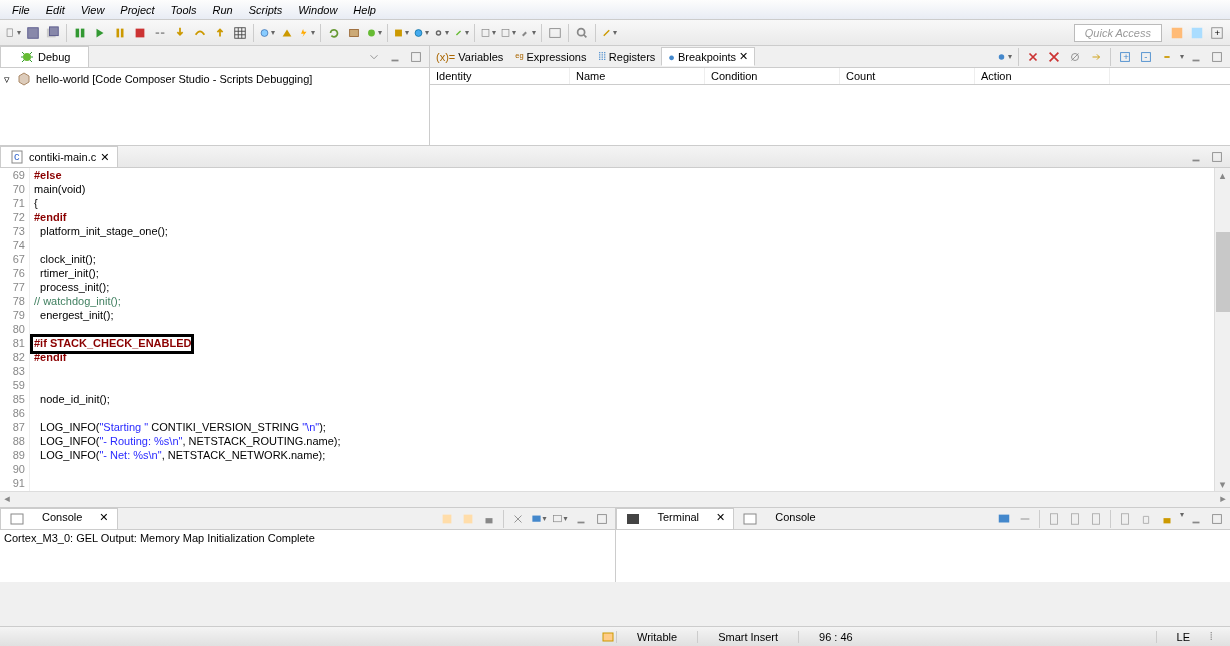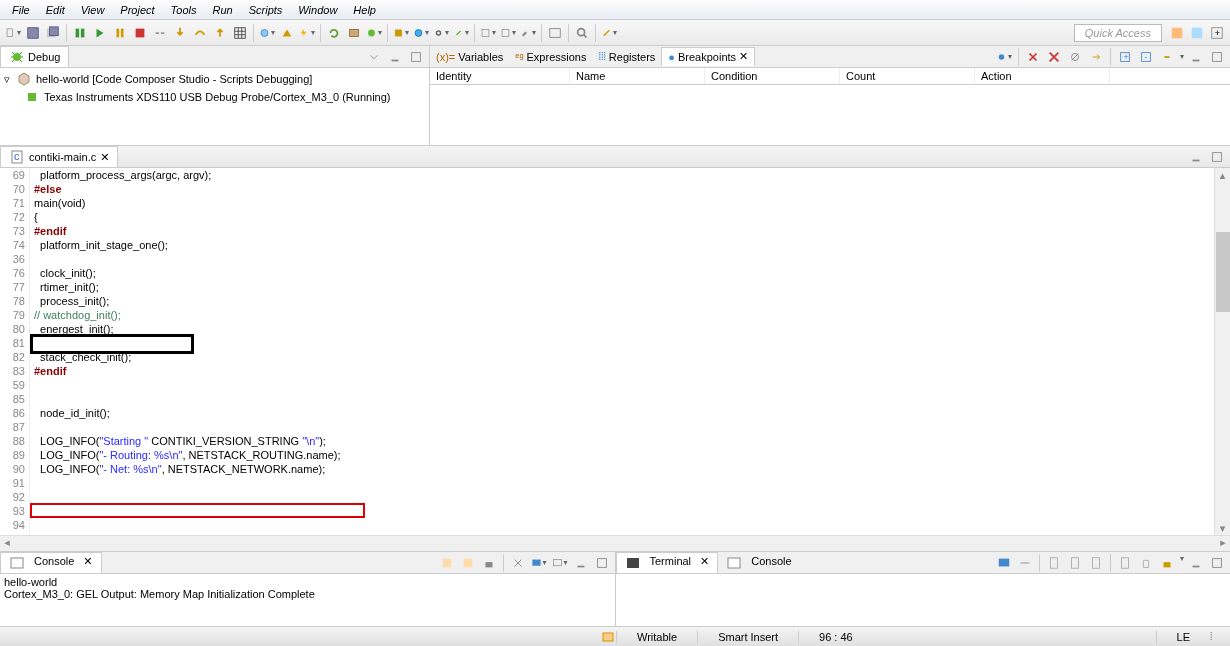--- a/index.html
+++ b/index.html
@@ -9,21 +9,21 @@
 .toolbar { background: linear-gradient(#f8f8f8,#eaeaea); height: 26px; display: flex; align-items: center; padding: 0 4px; border-bottom: 1px solid #ccc; gap: 2px; }
 .tb-ico { width: 18px; height: 18px; border: 1px solid transparent; display: inline-flex; align-items: center; justify-content: center; cursor: pointer; }
 .tb-ico svg { width: 14px; height: 14px; }
 .tb-sep { width: 1px; height: 18px; background: #ccc; margin: 0 2px; }
 .tb-spacer { flex: 1; }
 .quick-access { border: 1px solid #bbb; background: #fff; padding: 2px 10px; color: #999; font-style: italic; margin-right: 4px; }
 .main-split { flex: 1; display: flex; flex-direction: column; overflow: hidden; }
 .top-row { display: flex; height: 100px; border-bottom: 1px solid #ccc; }
 .debug-panel { width: 550px; display: flex; flex-direction: column; border-right: 1px solid #ccc; background: #fff; }
 .view-tabbar { height: 22px; background: #f0f0f0; display: flex; align-items: center; border-bottom: 1px solid #ccc; }
-.view-tab { background: #fff; border: 1px solid #ccc; border-bottom: none; padding: 2px 8px; display: flex; align-items: center; gap: 3px; }
+.view-tab { background: #fff; border: 1px solid #ccc; border-bottom: none; padding: 2px 18px; display: flex; align-items: center; gap: 3px; }
 .view-tools { margin-left: auto; display: flex; gap: 3px; padding-right: 4px; }
 .debug-tree { padding: 2px 4px; font-size: 11px; }
 .debug-tree .row { display: flex; align-items: center; gap: 4px; padding: 1px 0; }
 .triangle { width: 8px; display:inline-block; }
 .bp-panel { flex: 1; display: flex; flex-direction: column; background: #fff; }
 .bp-tabbar { height: 22px; background: #f0f0f0; display: flex; align-items: center; border-bottom: 1px solid #ccc; }
 .bp-tab { padding: 2px 6px; display: flex; align-items: center; gap: 3px; cursor: pointer; }
 .bp-tab.active { background: #fff; border: 1px solid #ccc; border-bottom: 1px solid #fff; }
 .bp-tools { margin-left: auto; display:flex; gap:3px; padding-right:4px; align-items:center; }
 .bp-headers { display: flex; border-bottom: 1px solid #ccc; background: #fff; }
@@ -38,25 +38,25 @@
 .code-line { height:14px; white-space: pre; padding-left: 4px; }
 .kw-pp { color: #8b0000; font-weight: bold; }
 .str { color: #2a2aff; }
 .comment { color: #3f7f5f; text-align: right; }
 .box-black { border: 3px solid #000; position: absolute; }
 .box-red { border: 2px solid #d00; position: absolute; }
 .bottom-row { height: 75px; display: flex; border-top: 1px solid #ccc; }
 .console-pane, .terminal-pane { flex:1; background:#fff; display:flex; flex-direction:column; }
 .console-pane { border-right:1px solid #ccc; }
 .pane-tabbar { height:22px; background:#f0f0f0; display:flex; align-items:center; border-bottom:1px solid #ccc; }
-.pane-tab { background:#fff; border:1px solid #ccc; border-bottom:none; padding:2px 8px; display:flex; gap:9px; }
+.pane-tab { background:#fff; border:1px solid #ccc; border-bottom:none; padding:2px 8px; display:flex; gap:17px; }
 .pane-tab.inactive { background:transparent; border:none; }
 .pane-tools { margin-left:auto; display:flex; gap:3px; padding-right:4px; }
 .console-body { padding: 2px 4px; font-family: Consolas, monospace; font-size:11px; overflow:hidden; }
-.statusbar { height: 20px; background: linear-gradient(#f4f4f4,#e0e0e0); display:flex; align-items:center; border-top:1px solid #ccc; }
+.statusbar { height: 20px; background: linear-gradient(#f4f4f4,#e0e0e0); display:flex; align-items:center; border-top:1px solid #ccc;margin-top:44px; }
 .statusbar .cell { padding: 0 20px; border-left:1px solid #ccc; }
 .min-icon { width:16px;height:16px; }
 .ed-scroll { width:16px; background:#f0f0f0; border-left:1px solid #ddd; display:flex; flex-direction:column; }
 .ed-scroll .thumb { background:#c8c8c8; width:14px; margin:0 1px; }
 .dd { font-size:8px; color:#666; margin-left:1px; }
 </style>
 </head>
 <body>
 
 <div class="menubar">
@@ -286,26 +286,20 @@
             </span>
         </div>
       </div>
       <div class="debug-tree">
         <div class="row">
             <span class="triangle">▿</span>
             <svg class="min-icon" viewBox="0 0 16 16">
               <path d="M8 2l5 3v6l-5 3-5-3V5z" fill="#dcb" stroke="#a86"></path>
             </svg>
             <span>hello-world [Code Composer Studio - Scripts Debugging]</span>
-          </div>
-        <div class="row" style="padding-left:20px">
-            <svg class="min-icon" viewBox="0 0 16 16">
-              <rect x="4" y="4" width="8" height="8" fill="#6b3"></rect>
-            </svg>
-            <span>Texas Instruments XDS110 USB Debug Probe/Cortex_M3_0 (Running)</span>
           </div>
       </div>
     </div>
     <div class="bp-panel">
       <div class="bp-tabbar">
         <div class="bp-tab">
             <span style="color:#a60">(x)=</span>
             <span>Variables</span>
           </div>
         <div class="bp-tab">
@@ -417,21 +411,21 @@
   </div>
 
   <div class="editor-area">
     <div class="gutter" id="gutter">
         <div>69</div>
         <div>70</div>
         <div>71</div>
         <div>72</div>
         <div>73</div>
         <div>74</div>
-        <div>36</div>
+        <div>67</div>
         <div>76</div>
         <div>77</div>
         <div>78</div>
         <div>79</div>
         <div>80</div>
         <div>81</div>
         <div>82</div>
         <div>83</div>
         <div>59</div>
         <div>85</div>
@@ -442,34 +436,33 @@
         <div>90</div>
         <div>91</div>
         <div>92</div>
         <div>93</div>
         <div>94</div>
         <div>95</div>
       </div>
     <div class="code" id="code">
       <div class="box-black" style="left:0px; top:166px; width:164px; height:20px;"></div>
       <div class="box-red" style="left:0px; top:335px; width:335px; height:15px;"></div>
-    <div class="code-line">  platform_process_args(argc, argv);</div>
         <div class="code-line"><span class="kw-pp">#else</span></div>
         <div class="code-line">main(void)</div>
         <div class="code-line">{</div>
         <div class="code-line"><span class="kw-pp">#endif</span></div>
         <div class="code-line">  platform_init_stage_one();</div>
         <div class="code-line"></div>
         <div class="code-line">  clock_init();</div>
         <div class="code-line">  rtimer_init();</div>
         <div class="code-line">  process_init();</div>
         <div class="code-line"><span class="comment">// watchdog_init();</span></div>
         <div class="code-line">  energest_init();</div>
         <div class="code-line"></div>
-        <div class="code-line">  stack_check_init();</div>
+        <div class="code-line"><span class="kw-pp">#if STACK_CHECK_ENABLED</span></div>
         <div class="code-line"><span class="kw-pp">#endif</span></div>
         <div class="code-line"></div>
         <div class="code-line"></div>
         <div class="code-line">  node_id_init();</div>
         <div class="code-line"></div>
         <div class="code-line">  LOG_INFO(<span class="str">"Starting "</span> CONTIKI_VERSION_STRING <span class="str">"\n"</span>);</div>
         <div class="code-line">  LOG_INFO(<span class="str">"- Routing: %s\n"</span>, NETSTACK_ROUTING.name);</div>
         <div class="code-line">  LOG_INFO(<span class="str">"- Net: %s\n"</span>, NETSTACK_NETWORK.name);</div>
       </div>
     <div class="ed-scroll">
@@ -535,21 +528,20 @@
               </svg>
             </span>
           <span class="tb-ico">
               <svg viewBox="0 0 16 16">
                 <rect x="3" y="3" width="10" height="10" fill="none" stroke="#888"></rect>
               </svg>
             </span>
         </div>
       </div>
       <div class="console-body">
-        <div>hello-world</div>
         <div>Cortex_M3_0: GEL Output: Memory Map Initialization Complete</div>
       </div>
     </div>
     <div class="terminal-pane">
       <div class="pane-tabbar">
         <div class="pane-tab">
           <svg class="min-icon" viewBox="0 0 16 16">
               <rect x="2" y="3" width="12" height="10" fill="#444"></rect>
             </svg>
           <span>Terminal</span>

